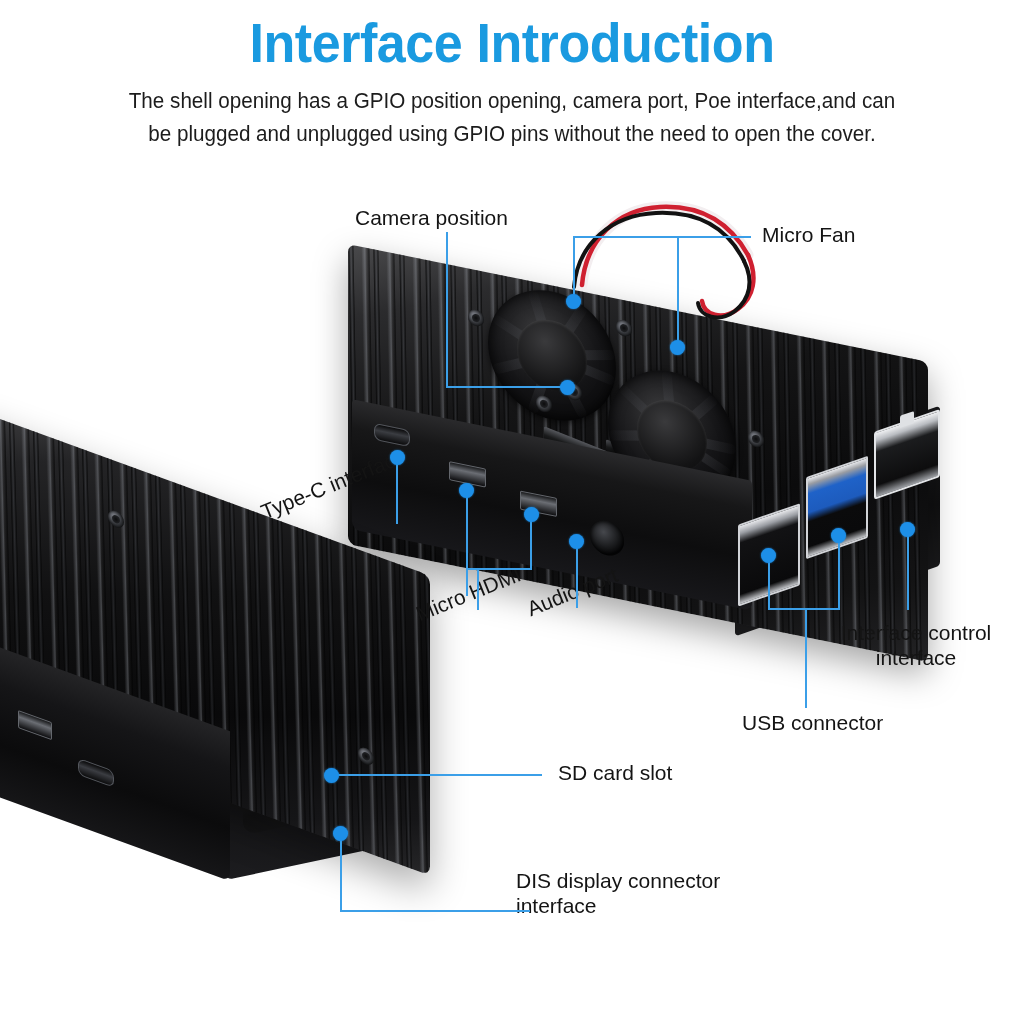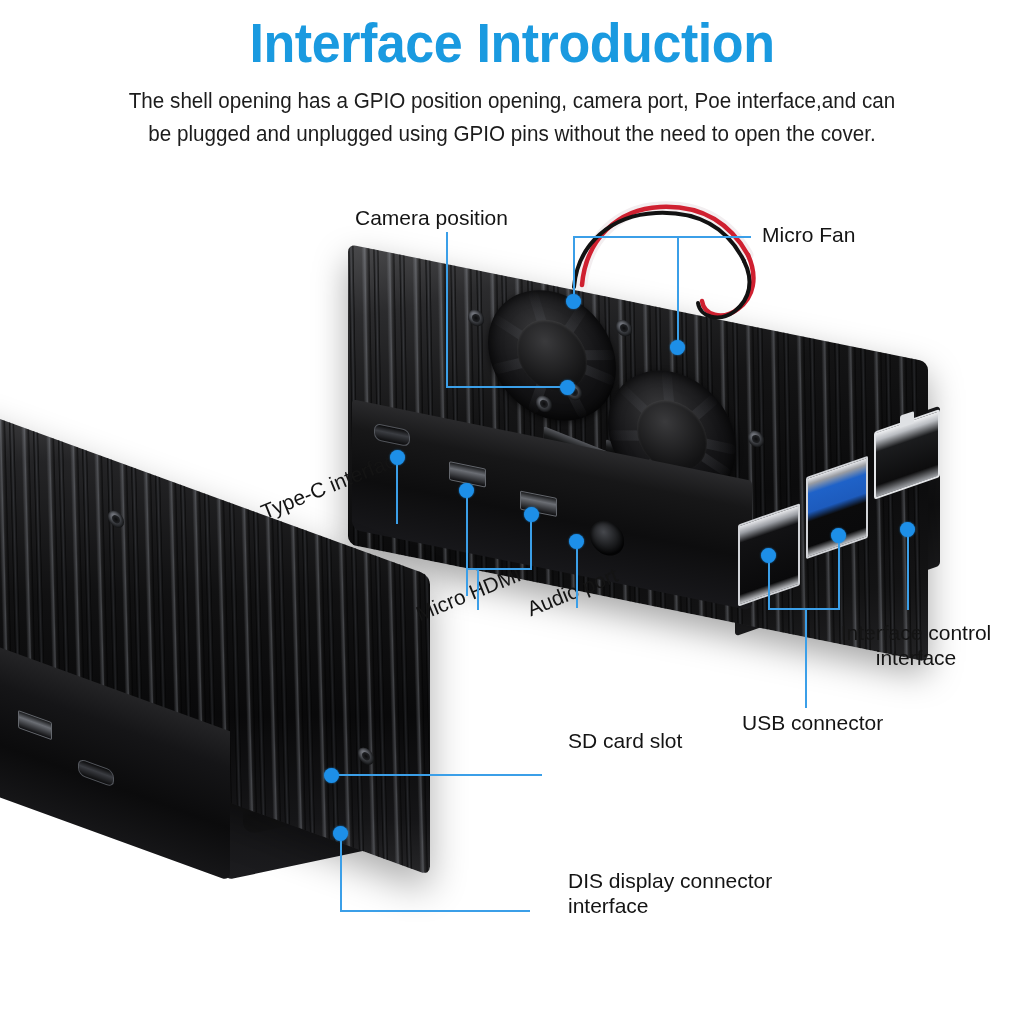--- a/index.html
+++ b/index.html
@@ -345,23 +345,23 @@
   <div class="dot" style="left:900px;top:522px;"></div>
 
   <div class="lbl" style="left:742px;top:710px;">USB connector</div>
   <div class="ln lnv" style="left:805px;top:608px;height:100px;"></div>
   <div class="ln lnh" style="left:768px;top:608px;width:72px;"></div>
   <div class="ln lnv" style="left:768px;top:560px;height:48px;"></div>
   <div class="ln lnv" style="left:838px;top:540px;height:68px;"></div>
   <div class="dot" style="left:761px;top:548px;"></div>
   <div class="dot" style="left:831px;top:528px;"></div>
 
-  <div class="lbl" style="left:558px;top:728px;margin-left:10px;">SD card slot</div>
+  <div class="lbl" style="left:558px;top:760px;">SD card slot</div>
   <div class="ln lnh" style="left:338px;top:774px;width:204px;"></div>
   <div class="dot" style="left:324px;top:768px;"></div>
 
-  <div class="lbl two" style="left:568px;top:868px;width:260px;">DIS display connector
+  <div class="lbl two" style="left:516px;top:868px;width:260px;">DIS display connector
 interface</div>
   <div class="ln lnh" style="left:340px;top:910px;width:190px;"></div>
   <div class="ln lnv" style="left:340px;top:836px;height:76px;"></div>
   <div class="dot" style="left:333px;top:826px;"></div>
 
 </div>
 
 </body></html>

